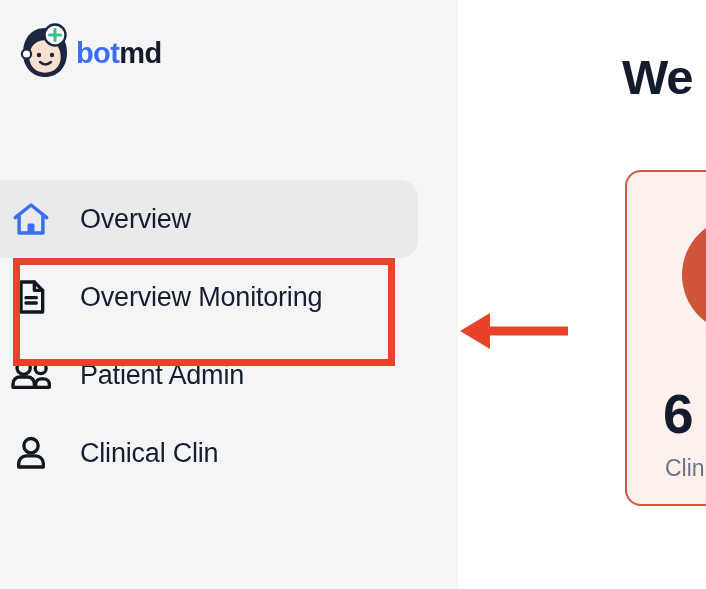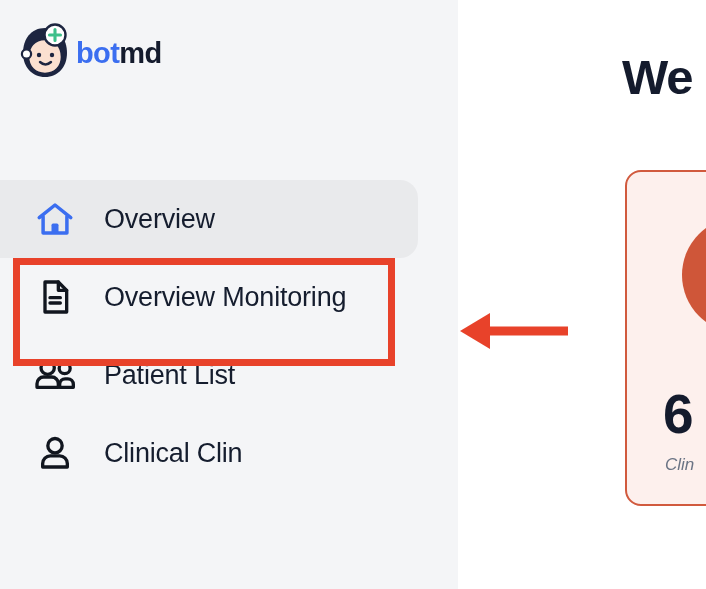--- a/index.html
+++ b/index.html
@@ -29,21 +29,21 @@
   }
   .brand-word .b1 { color:#3b6ef0; }
   .brand-word .b2 { color:#141b2d; }
 
   .nav { position:absolute; left:0; top:180px; width:458px; }
 
   .nav-item {
     position:relative;
     display:flex; align-items:center;
     height:78px;
-    padding-left:32px;
+    padding-left:8px;
   }
   .nav-item .ico {
     width:46px; height:46px; flex:none;
     display:flex; align-items:center; justify-content:center;
   }
   .nav-item .lbl {
     margin-left:26px;
     font-size:27px;
     color:#151d2e;
     letter-spacing:-0.2px;
@@ -94,23 +94,22 @@
     display:flex; align-items:center; justify-content:center;
   }
   .stat-value {
     position:absolute; left:36px; top:210px;
     font-size:55px; font-weight:bold;
     color:#141b2d; letter-spacing:-1.5px;
     white-space:nowrap;
   }
   .stat-label {
     position:absolute; left:38px; top:283px;
-    font-size:17px; color:#6b7485;
-    white-space:nowrap;
-    font-style:italic;
+    font-size:23px; color:#6b7485;
+    white-space:nowrap;
   }
 </style>
 </head>
 <body>
 
 <div id="root">
 
   <div class="sidebar">
 
     <div class="brand">
@@ -164,21 +163,21 @@
 
       <div class="nav-item">
         <span class="ico">
           <svg viewBox="0 0 26 24" width="44" height="40" fill="none" stroke="#11161f" stroke-width="2" stroke-linecap="round" stroke-linejoin="round">
             <circle cx="8.6" cy="7.6" r="4"></circle>
             <path d="M2.2 19.4 v-2.2 a4 4 0 0 1 4-4 h4.8 a4 4 0 0 1 4 4 v2.2 Z"></path>
             <circle cx="18.8" cy="7.9" r="3.3"></circle>
             <path d="M15.8 19.4 v-1.8 a3.3 3.3 0 0 1 3.3-3.3 h1.6 a3.3 3.3 0 0 1 3.3 3.3 v1.8 Z"></path>
           </svg>
         </span>
-        <span class="lbl">Patient List</span>
+        <span class="lbl">Patient Admin</span>
       </div>
 
       <div class="nav-item">
         <span class="ico">
           <svg viewBox="0 0 24 24" width="40" height="40" fill="none" stroke="#11161f" stroke-width="2" stroke-linecap="round" stroke-linejoin="round">
             <circle cx="12" cy="7.6" r="4.3"></circle>
             <path d="M4.6 20.4 v-2.1 a4.6 4.6 0 0 1 4.6-4.6 h5.6 a4.6 4.6 0 0 1 4.6 4.6 v2.1 Z"></path>
           </svg>
         </span>
         <span class="lbl">Clinical Clin</span>

